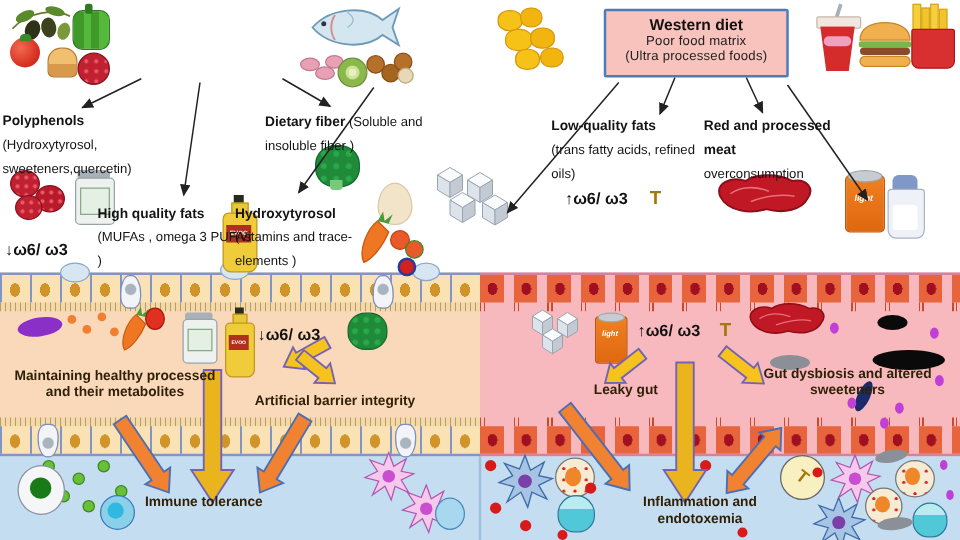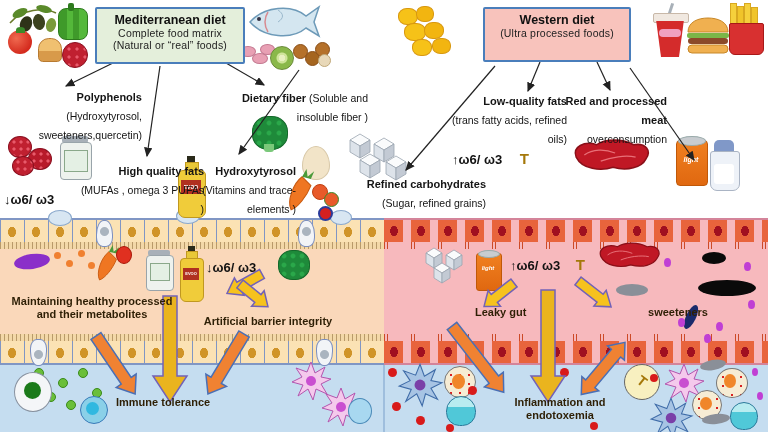--- a/index.html
+++ b/index.html
@@ -29,21 +29,21 @@
   .fringeR{height:7px;width:384px;
     background:repeating-linear-gradient(90deg,#cc4a28 0 1px,rgba(0,0,0,0) 1px 3px,#cc4a28 3px 4px,rgba(0,0,0,0) 4px 6px,rgba(0,0,0,0) 6px 19px,rgba(0,0,0,0) 19px 27px);}
   
   .diet-box{border:2px solid #4a7ebb;border-radius:2px;text-align:center;
             padding:4px 4px;box-sizing:border-box;z-index:6;}
   .med-box{left:95px;top:7px;width:150px;height:57px;background:#e4efdb;}
   .west-box{left:483px;top:7px;width:148px;height:55px;background:#f8c3bc;}
   .diet-box .bt{font-size:12.5px;font-weight:bold;color:#111;}
   .diet-box .bl{font-size:10.5px;color:#222;letter-spacing:.2px;}
   
-  .lbl{position:absolute;color:#141414;line-height:1.18;text-align:right;z-index:7;}
+  .lbl{position:absolute;color:#141414;line-height:1.18;text-align:left;z-index:7;}
   .t{font-size:11px;font-weight:bold;}
   .d{font-size:10.5px;font-weight:normal;}
   .gut{position:absolute;color:#2e1f05;font-weight:bold;font-size:11px;
        line-height:1.2;text-align:center;z-index:7;}
   .om{position:absolute;font-size:13px;font-weight:bold;color:#111;z-index:7;white-space:nowrap;}
   .Tsym{color:#a5780a;font-weight:bold;font-size:15px;}
   
   .ic{position:absolute;z-index:3;}
   .rnd{border-radius:50%;}
   svg.ic{overflow:visible;}
@@ -124,27 +124,23 @@
         </g>
       <g transform="translate(452,326) rotate(52)">
           <path d="M0,-6 L68,-6 L68,-12 L84,0 L68,12 L68,6 L0,6 Z"></path>
         </g>
       <g transform="translate(580,396) rotate(-50)">
           <path d="M16,-11 L2,0 L16,11 L16,6 L56,6 L56,11 L70,0 L56,-11 L56,-6 L16,-6 Z"></path>
         </g>
     </g>
   </svg>
 
-  <div class="abs diet-box med-box">
-    <div class="bt">Mediterranean diet</div>
-    <div class="bl">Complete food matrix</div>
-    <div class="bl">(Natural or “real” foods)</div>
-  </div>
   <div class="abs diet-box west-box">
     <div class="bt">Western diet</div>
+    <div class="bl">Poor food matrix</div>
     <div class="bl">(Ultra processed foods)</div>
   </div>
 
   <div class="lbl" style="left:2px;top:87px;width:140px">
     <span class="t">Polyphenols</span><br>
     <span class="d">(Hydroxytyrosol, sweeteners,quercetin)</span>
   </div>
   <div class="lbl" style="left:212px;top:88px;width:156px">
     <span class="t">Dietary fiber</span><span class="d"> (Soluble and insoluble fiber )</span>
   </div>
@@ -158,43 +154,39 @@
   </div>
   <div class="om" style="left:4px;top:192px">↓ω6/ ω3</div>
 
   <div class="lbl" style="left:441px;top:91px;width:126px">
     <span class="t">Low-quality fats</span><br>
     <span class="d">(trans fatty acids, refined oils)</span>
   </div>
   <div class="lbl" style="left:563px;top:91px;width:104px">
     <span class="t">Red and processed meat</span><br>
     <span class="d">overconsumption</span>
-  </div>
-  <div class="lbl" style="left:346px;top:174px;width:140px">
-    <span class="t">Refined carbohydrates</span><br>
-    <span class="d">(Sugar, refined grains)</span>
   </div>
   <div class="om" style="left:452px;top:150px">
     <span>↑ω6/ ω3</span>
     <span class="Tsym" style="margin-left:14px">T</span>
   </div>
 
   <div class="gut" style="left:2px;top:295px;width:180px">
     <span>Maintaining healthy processed</span><br>
     <span>and their metabolites</span>
   </div>
   <div class="om" style="left:206px;top:260px">↓ω6/ ω3</div>
   <div class="gut" style="left:183px;top:315px;width:170px">Artificial barrier integrity</div>
   <div class="gut" style="left:475px;top:306px">Leaky gut</div>
   <div class="om" style="left:510px;top:256px">
     <span>↑ω6/ ω3</span>
     <span class="Tsym" style="margin-left:12px">T</span>
   </div>
   <div class="gut" style="left:594px;top:293px;width:168px">
-    <br>
+    <span>Gut dysbiosis and altered</span><br>
     <span>sweeteners</span>
   </div>
   <div class="gut" style="left:116px;top:396px">Immune tolerance</div>
   <div class="gut" style="left:478px;top:396px;width:164px">
     <span>Inflammation  and</span><br>
     <span>endotoxemia</span>
   </div>
 
   <svg class="ic" style="left:6px;top:3px" width="54" height="30" viewBox="0 0 54 30">
     <path d="M4,20 C16,6 38,4 50,10" stroke="#6a7a2a" fill="none" stroke-width="1.5"></path>

